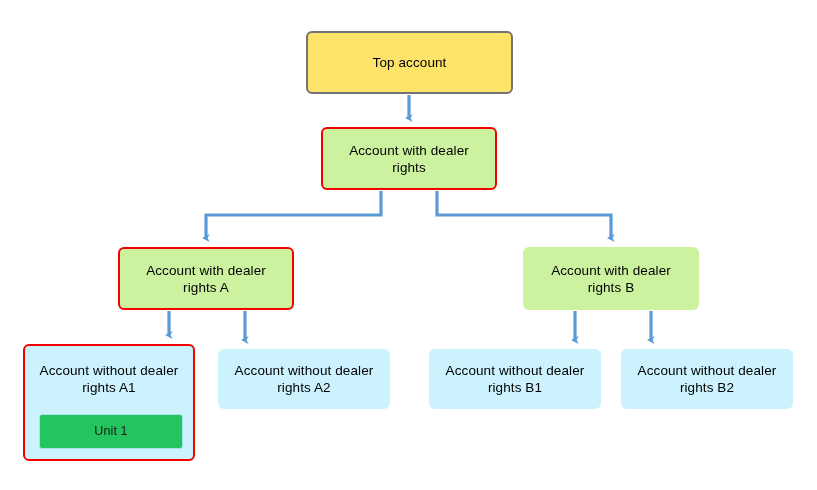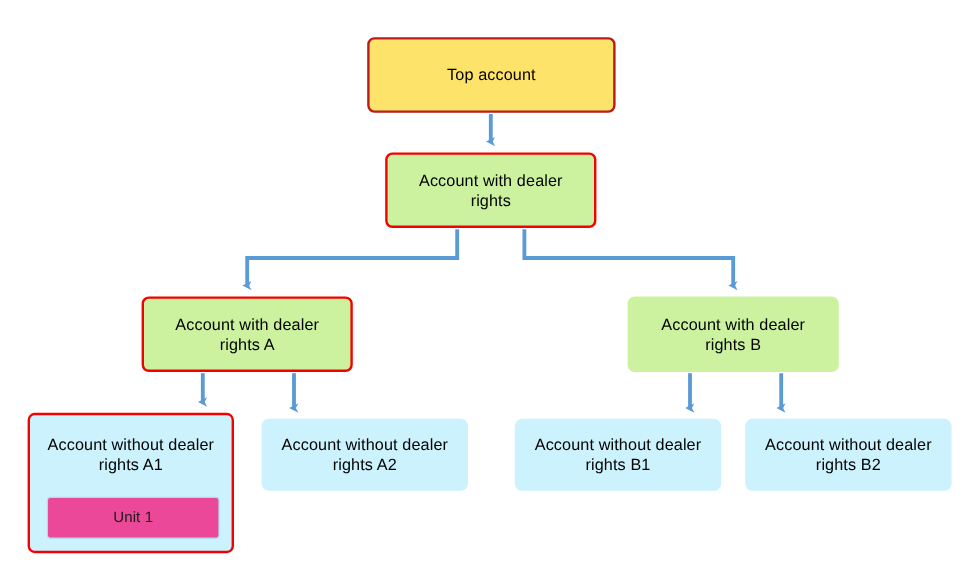--- a/index.html
+++ b/index.html
@@ -36,21 +36,21 @@
     line-height: 17px;
     color: #000000;
     letter-spacing: 0.1px;
   }
   .node .label {
     white-space: pre-line;
     padding: 0 8px;
   }
   .node.top {
     background: #fde36a;
-    border: 2px solid #b91c1c;
+    border: 2px solid #737373;
   }
   .node.green {
     background: #ccf2a0;
     border: 2px solid #f50000;
   }
   .node.green-plain {
     background: #ccf2a0;
     border: none;
   }
   .node.blue {
@@ -58,21 +58,21 @@
     border: none;
   }
   .node.blue-outlined {
     background: #cbf2fd;
     border: 2px solid #f50000;
     justify-content: flex-start;
     padding-top: 16px;
   }
   .unit-box {
     box-sizing: border-box;
-    background: #ec4899;
+    background: #22c55e;
     border: 1px solid #a9dff0;
     border-radius: 3px;
     font-size: 12.5px;
     color: #1a1a1a;
     display: flex;
     align-items: center;
     justify-content: center;
   }
 </style>
 </head>

